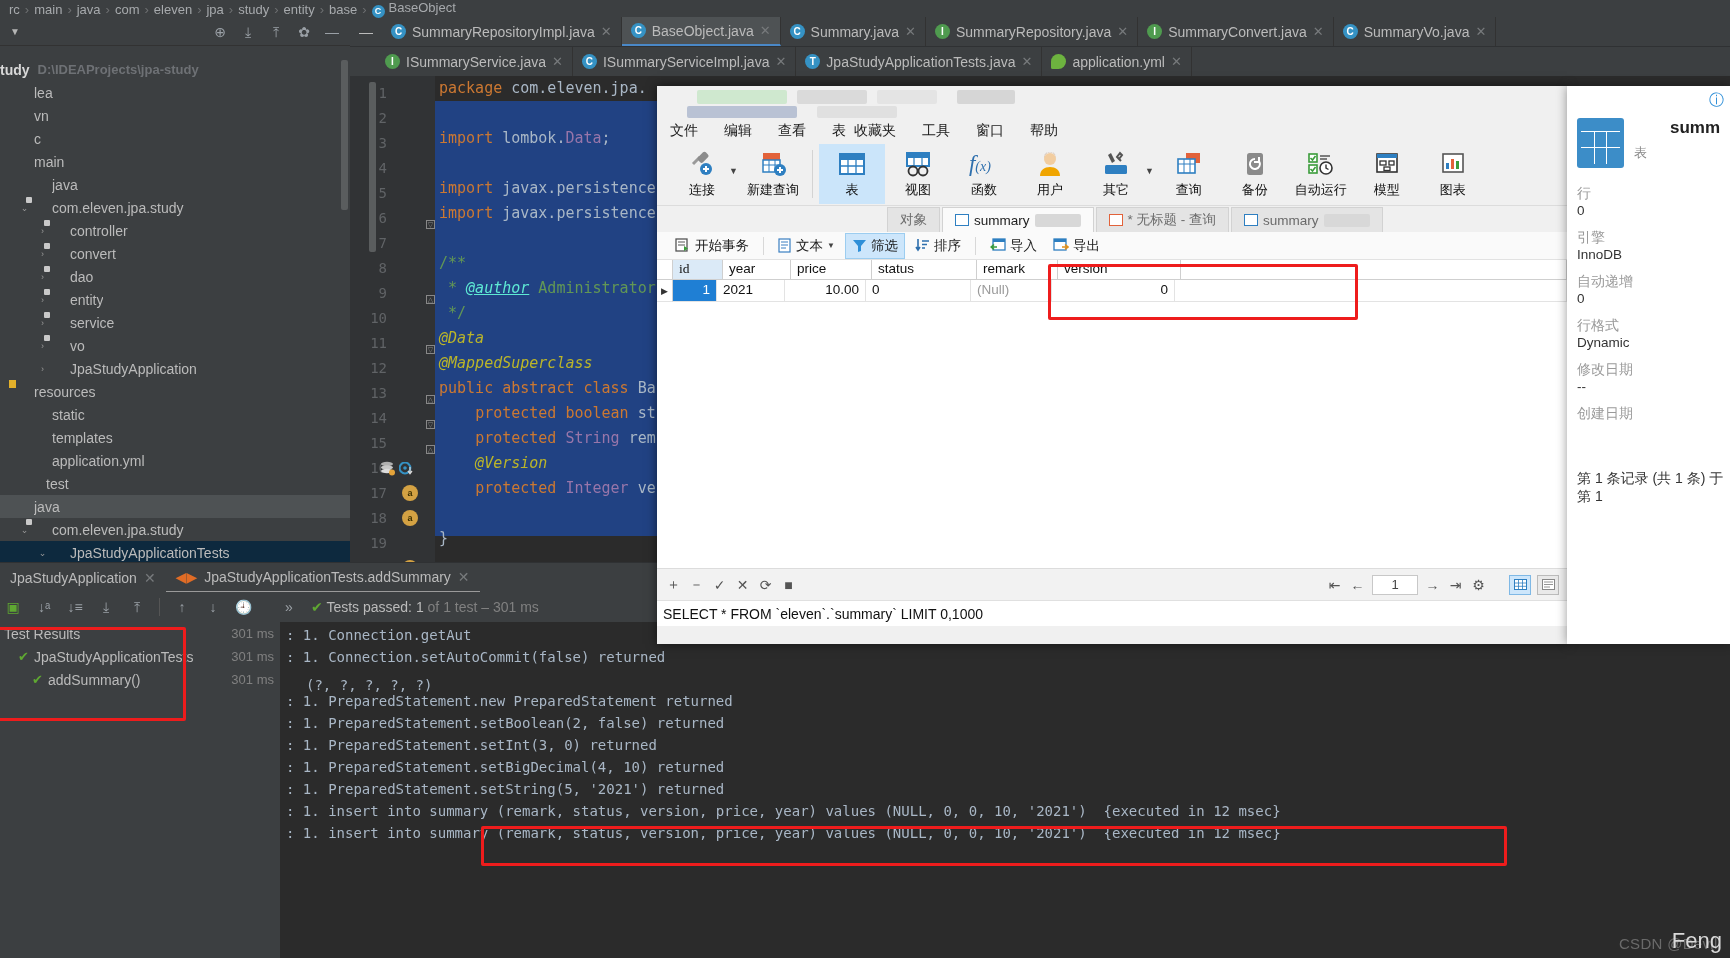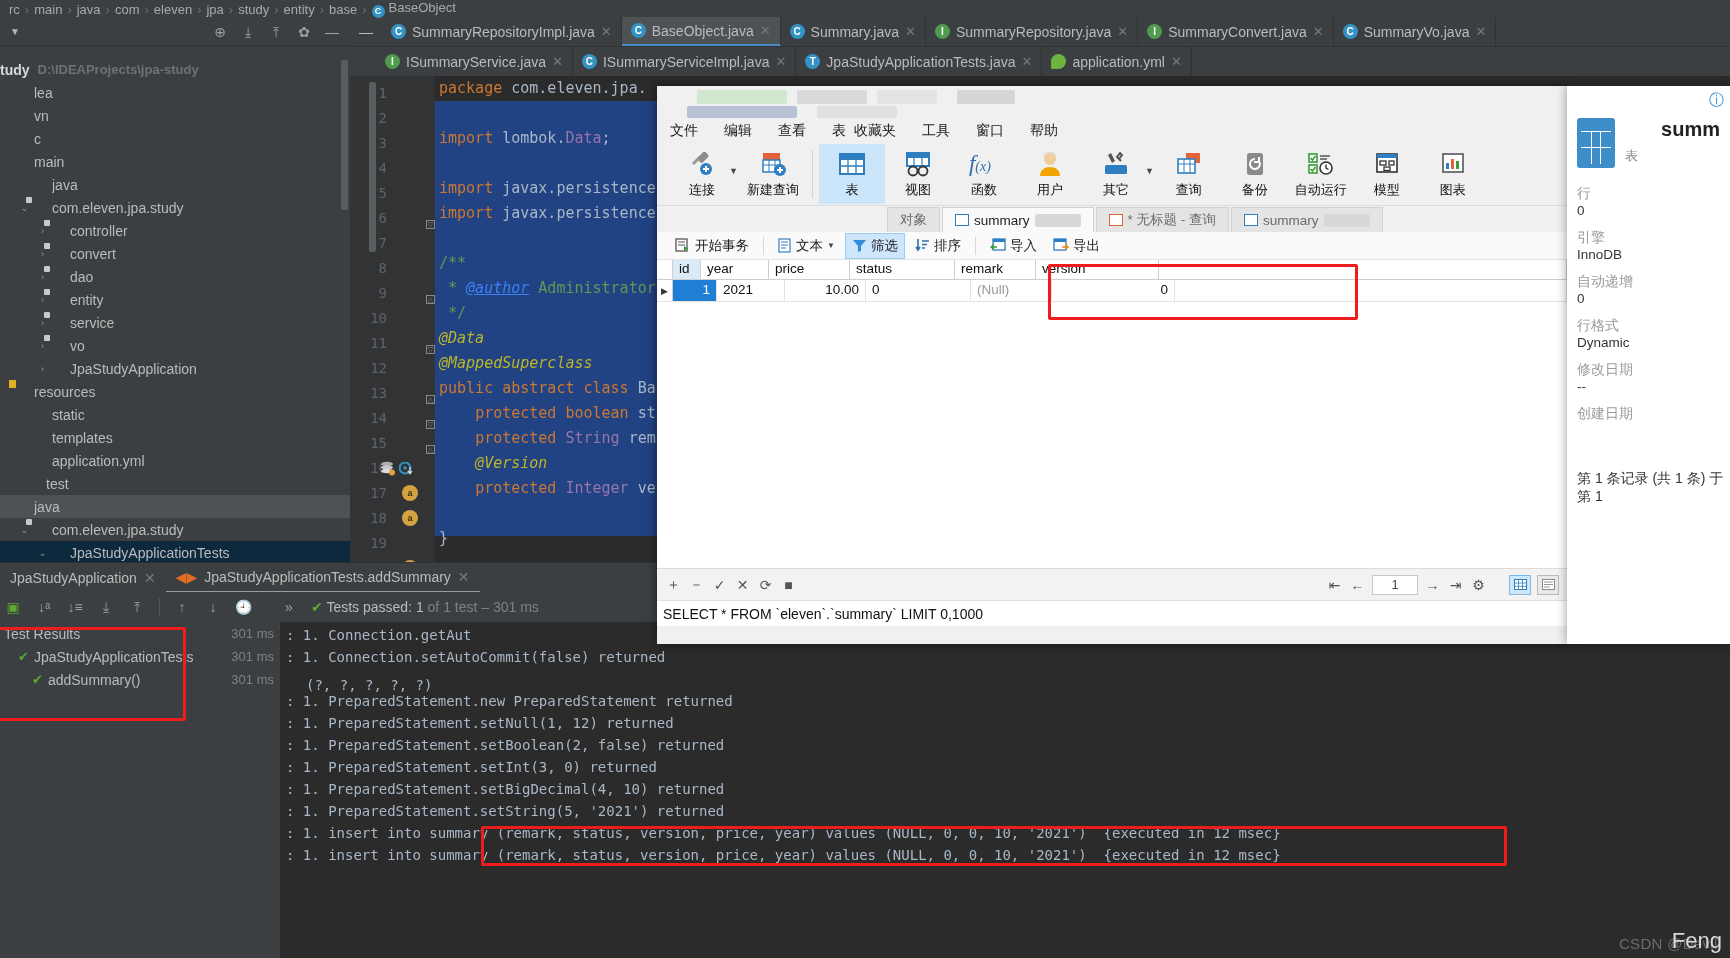--- a/index.html
+++ b/index.html
@@ -75,21 +75,21 @@
     font-size:9px;line-height:16px;text-align:center;color:#3c2f00;font-weight:bold;}
   .gicon.a { background:#d4a243; }
   .foldm { position:absolute; left:76px; width:9px;height:9px;border:1px solid #888;
     color:#888; font-size:7px; line-height:7px; text-align:center;}
   .code { position:absolute; left:85px; top:0; width:1295px; height:486px;
     font-family:"DejaVu Sans Mono", monospace; font-size:15px; }
   .cl { position:absolute; left:0; height:25px; line-height:25px; white-space:pre;}
   .selbg { position:absolute; background:#214283; }
   .kw { color:#cc7832; } .cmt{color:#629755;}
   .ann{color:#bbb529;font-style:italic;}
-  .au{ color:#3b82f6; text-decoration:underline; font-style:italic;text-align:right;}
+  .au{ color:#5eead4; text-decoration:underline; font-style:italic;text-align:right;}
 
   
   .runtabs { position:absolute; left:0; top:562px; width:1730px; height:30px;
     background:#3c3f41; display:flex; align-items:center; border-top:1px solid #2f3133;}
   .rt { display:flex; align-items:center; gap:7px; font-size:14px; color:#bbbbbb;
     padding:0 10px; height:30px;}
   .runtb { position:absolute; left:0; top:592px; width:1730px; height:30px;
     background:#3c3f41; display:flex; align-items:center; gap:13px; padding-left:4px;
     font-size:14px; color:#9aa0a6;}
   .runtb .tbi { width:18px;height:18px;text-align:center;line-height:18px;cursor:pointer;}
@@ -547,21 +547,20 @@
           </div>
         </div>
     </div>
 
     <div class="console">
       <div id="conlines">
           <div class="conl">: 1. Connection.getAut</div>
           <div class="conl">: 1. Connection.setAutoCommit(false) returned</div>
           <div class="conl"></div>
           <div class="conl">: 1. PreparedStatement.new PreparedStatement returned</div>
-          <div class="conl">: 1. PreparedStatement.setNull(1, 12) returned</div>
           <div class="conl">: 1. PreparedStatement.setBoolean(2, false) returned</div>
           <div class="conl">: 1. PreparedStatement.setInt(3, 0) returned</div>
           <div class="conl">: 1. PreparedStatement.setBigDecimal(4, 10) returned</div>
           <div class="conl">: 1. PreparedStatement.setString(5, '2021') returned</div>
           <div class="conl">: 1. insert into summary (remark, status, version, price, year) values (NULL, 0, 0, 10, '2021')  {executed in 12 msec}</div>
           <div class="conl">: 1. insert into summary (remark, status, version, price, year) values (NULL, 0, 0, 10, '2021')  {executed in 12 msec}</div>
         </div>
       <div class="conl" style="position:absolute;left:20px;top:52px;color:#a9b7c6;">(?, ?, ?, ?, ?)</div>
     </div>
 
@@ -801,21 +800,21 @@
             <rect x="1" y="1" width="12" height="3" fill="#2e7fc1"></rect>
             <path d="M9 9 L14.5 9 M12 6.5 L15 9 L12 11.5" stroke="#e2901a" stroke-width="1.6" fill="none"></path>
           </svg>
         <span>导出</span>
       </div>
     </div>
 
     <div class="dgrid">
       <div class="hdr">
         <div class="rowmark" style="border-bottom:1px solid #cfcfcf;"></div>
-        <div class="cell k" style="width:28px;">id</div>
+        <div class="cell k" style="width:50px;font-family:Liberation Serif, serif;">id</div>
         <div class="cell" style="width:68px;">year</div>
         <div class="cell" style="width:81px;">price</div>
         <div class="cell" style="width:105px;">status</div>
         <div class="cell" style="width:81px;">remark</div>
         <div class="cell" style="width:123px;">version</div>
         <div class="cell" style="flex:1;"></div>
       </div>
       <div class="row">
         <div class="rowmark">▶</div>
         <div class="cell selc" style="width:44px;">1</div>
@@ -863,21 +862,21 @@
     </div>
   </div>
 
   <div class="infopanel">
     <div class="ihdr">
       <span style="color:#2e8fd8;font-size:15px;">ⓘ</span>
     </div>
     <div style="display:flex;align-items:flex-start;gap:10px;padding:4px 10px 0 10px;">
       <div class="bigGrid"></div>
       <div>
-        <div style="font-weight:bold;font-size:20px;color:#222;margin-left:36px;">summ</div>
+        <div style="font-weight:bold;font-size:17px;color:#222;margin-left:36px;">summ</div>
         <div style="color:#8a8a8a;font-size:13px;margin-top:6px;">表</div>
       </div>
     </div>
     <div id="infofields" style="padding:6px 10px 0 10px;">
         <div class="ipk">行</div>
         <div class="ipv">0</div>
         <div class="ipk">引擎</div>
         <div class="ipv">InnoDB</div>
         <div class="ipk">自动递增</div>
         <div class="ipv">0</div>

